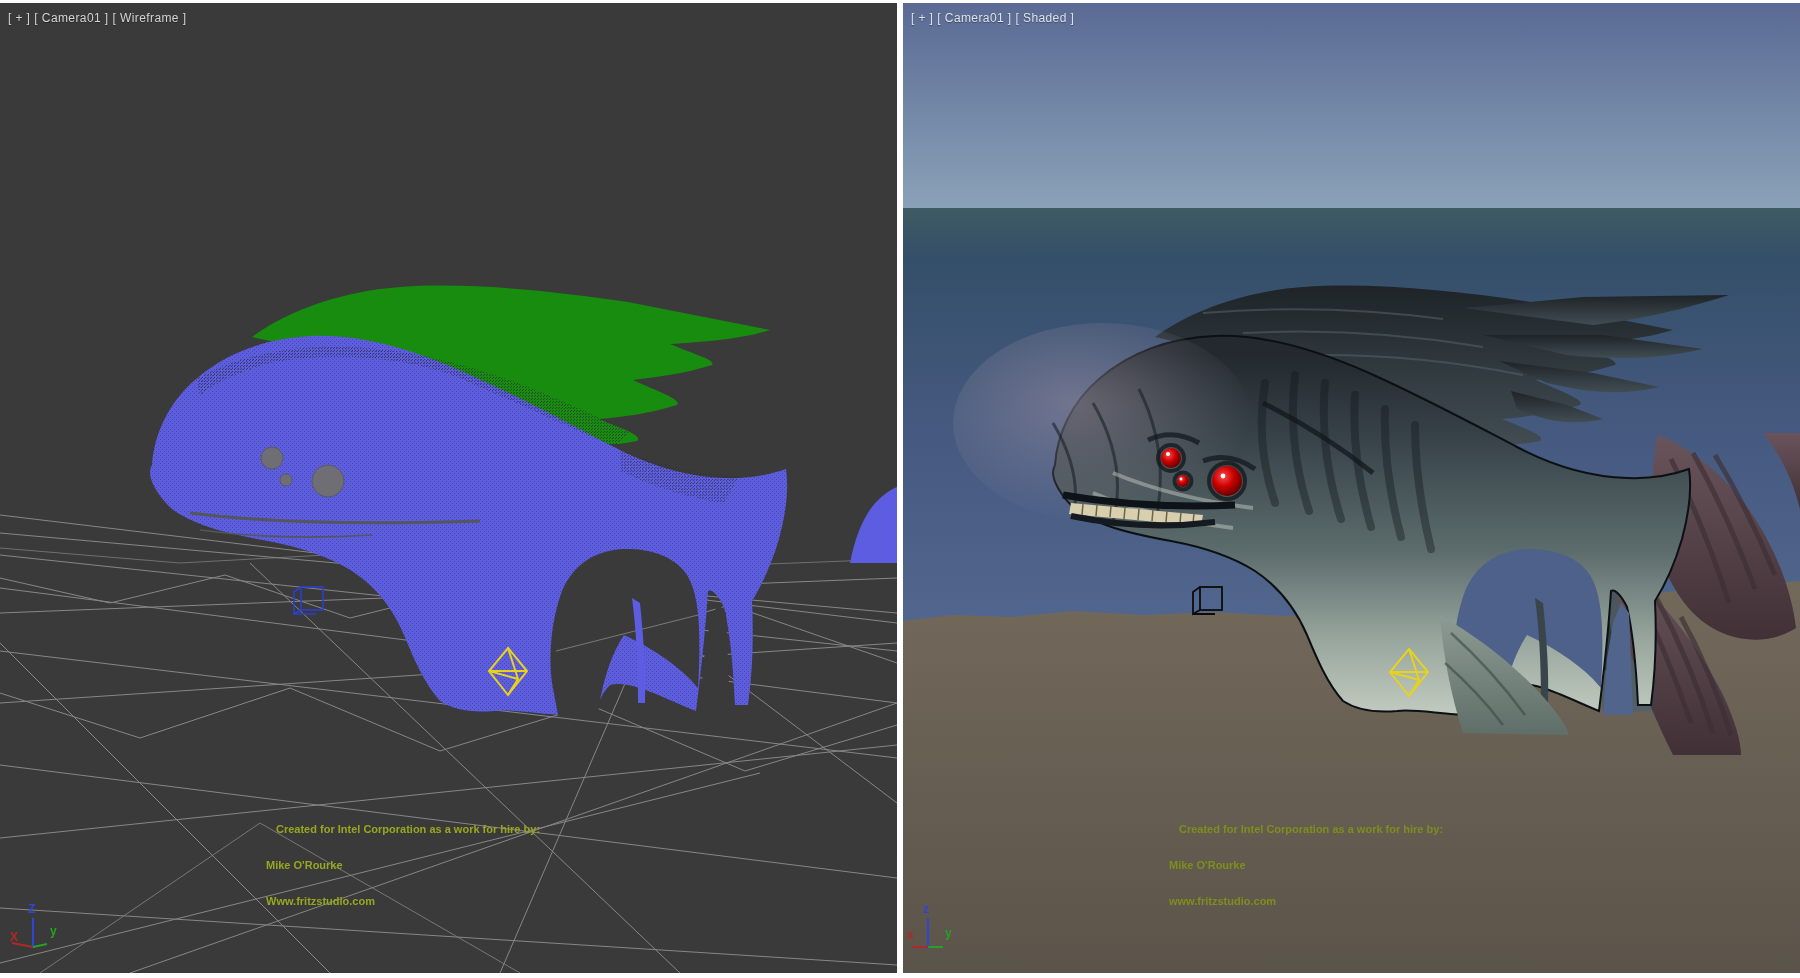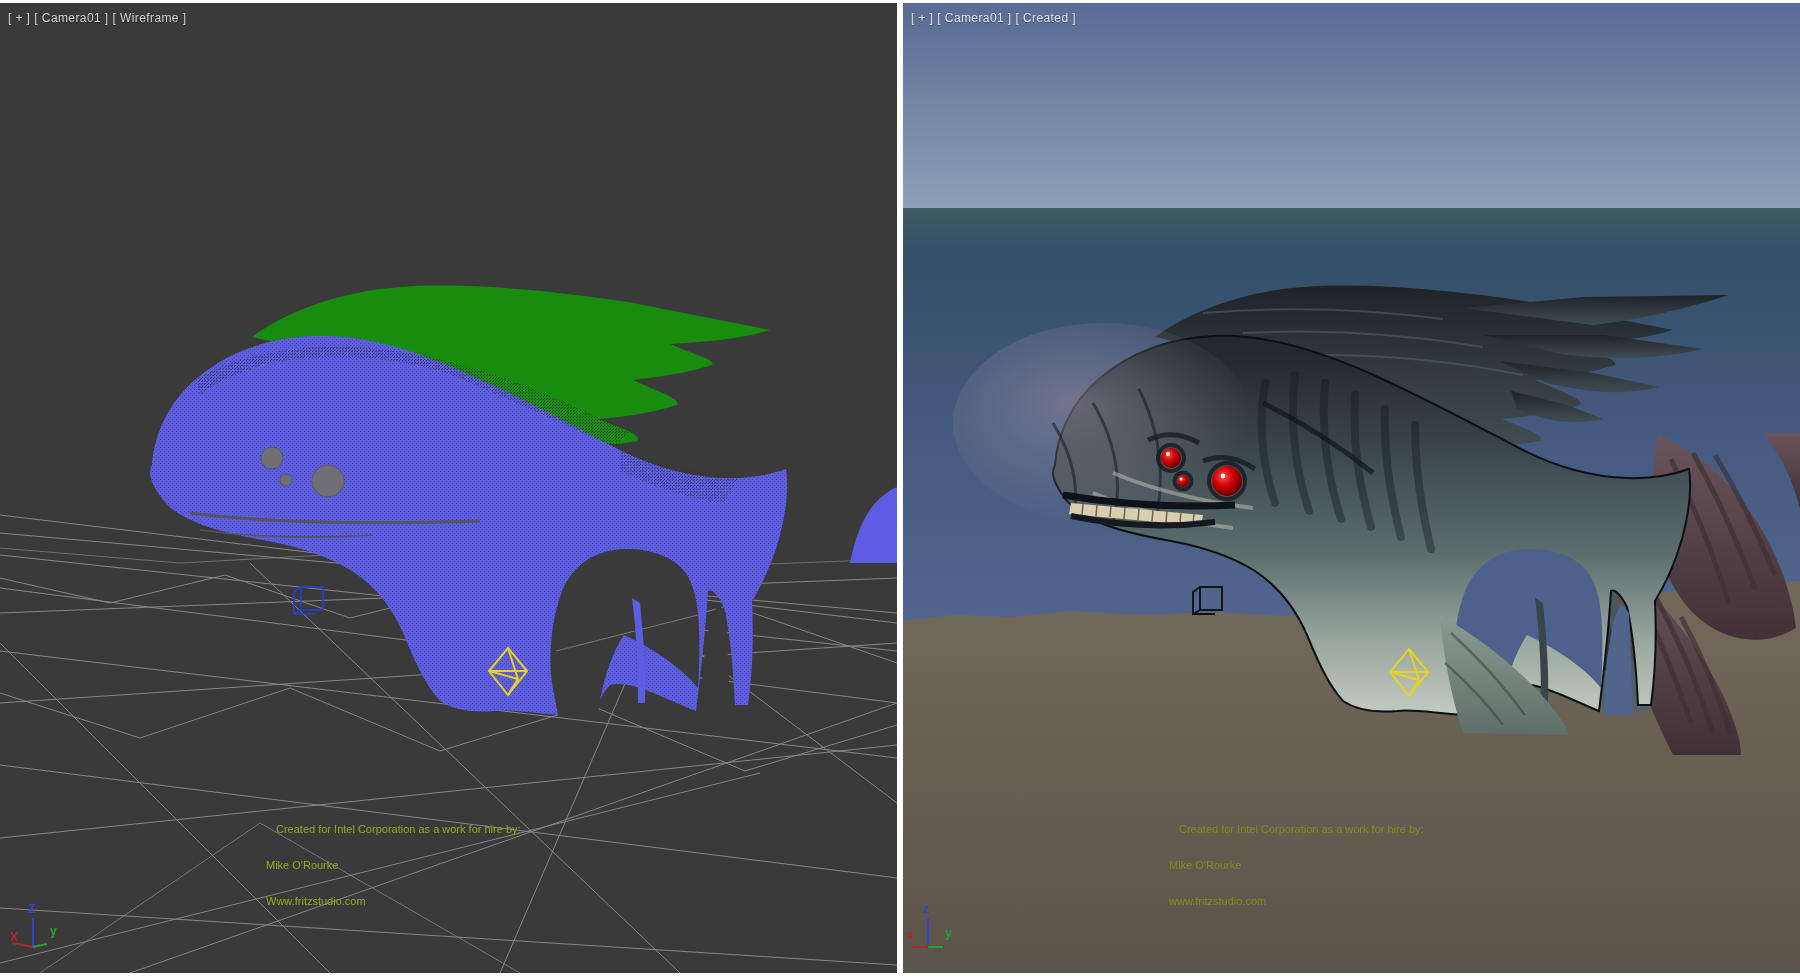--- a/index.html
+++ b/index.html
@@ -14,21 +14,21 @@
   .vplabel{
     position:absolute;top:8px;left:8px;z-index:5;
     font-size:12px;letter-spacing:.4px;display:flex;gap:4px;white-space:pre;
     text-shadow:0 1px 1px rgba(0,0,0,.35);
   }
   #vpL .vplabel{color:#d4d4d4;}
   #vpR .vplabel{color:#dde3ea;}
   .vplabel span{cursor:default;}
   .watermark{
     position:absolute;left:266px;top:796px;z-index:4;
-    font-size:11px;font-weight:normal;line-height:12px;white-space:pre;
+    font-size:11px;font-weight:bold;line-height:12px;white-space:pre;
   }
   #vpL .watermark{color:#97a81e;}
   #vpR .watermark{color:#7f8e1c;}
   .wm-l1{padding-left:10px;}
 </style>
 </head>
 <body>
 
 <div class="vp" id="vpL">
 
@@ -361,21 +361,21 @@
       </g>
       <text x="4" y="936" fill="#b02828">x</text>
       <text x="42" y="934" fill="#28a028">y</text>
       <text x="20" y="910" fill="#2f45d8">z</text>
     </g>
   </svg>
 
   <div class="vplabel">
     <span>[ + ]</span>
     <span>[ Camera01 ]</span>
-    <span>[ Created ]</span>
+    <span>[ Shaded ]</span>
   </div>
 
   <div class="watermark">
     <div class="wm-l1">Created for Intel Corporation as a work for hire by:</div>
     <div>Mike O'Rourke</div>
     <div>www.fritzstudio.com</div>
   </div>
 </div>
 
 </body></html>

